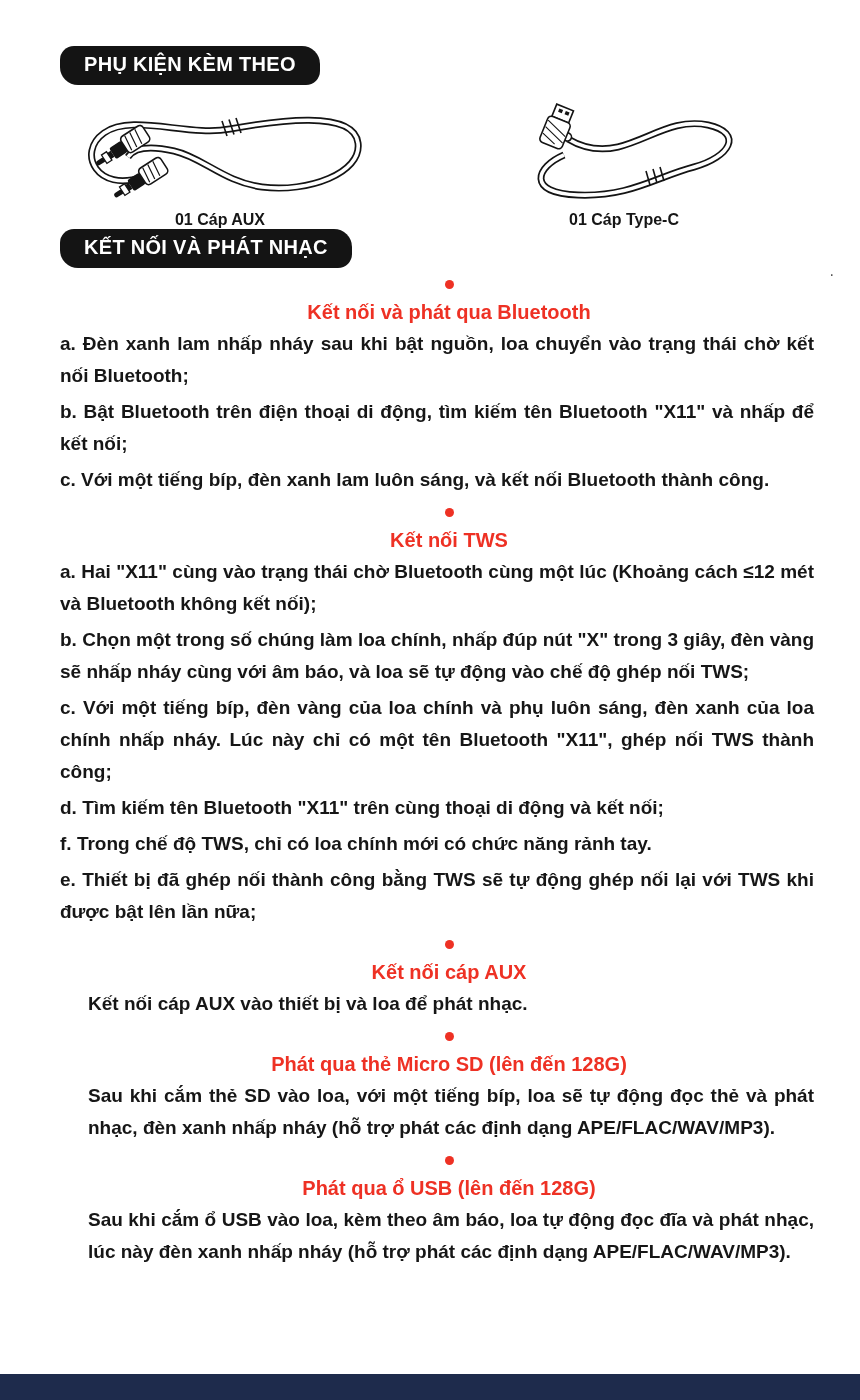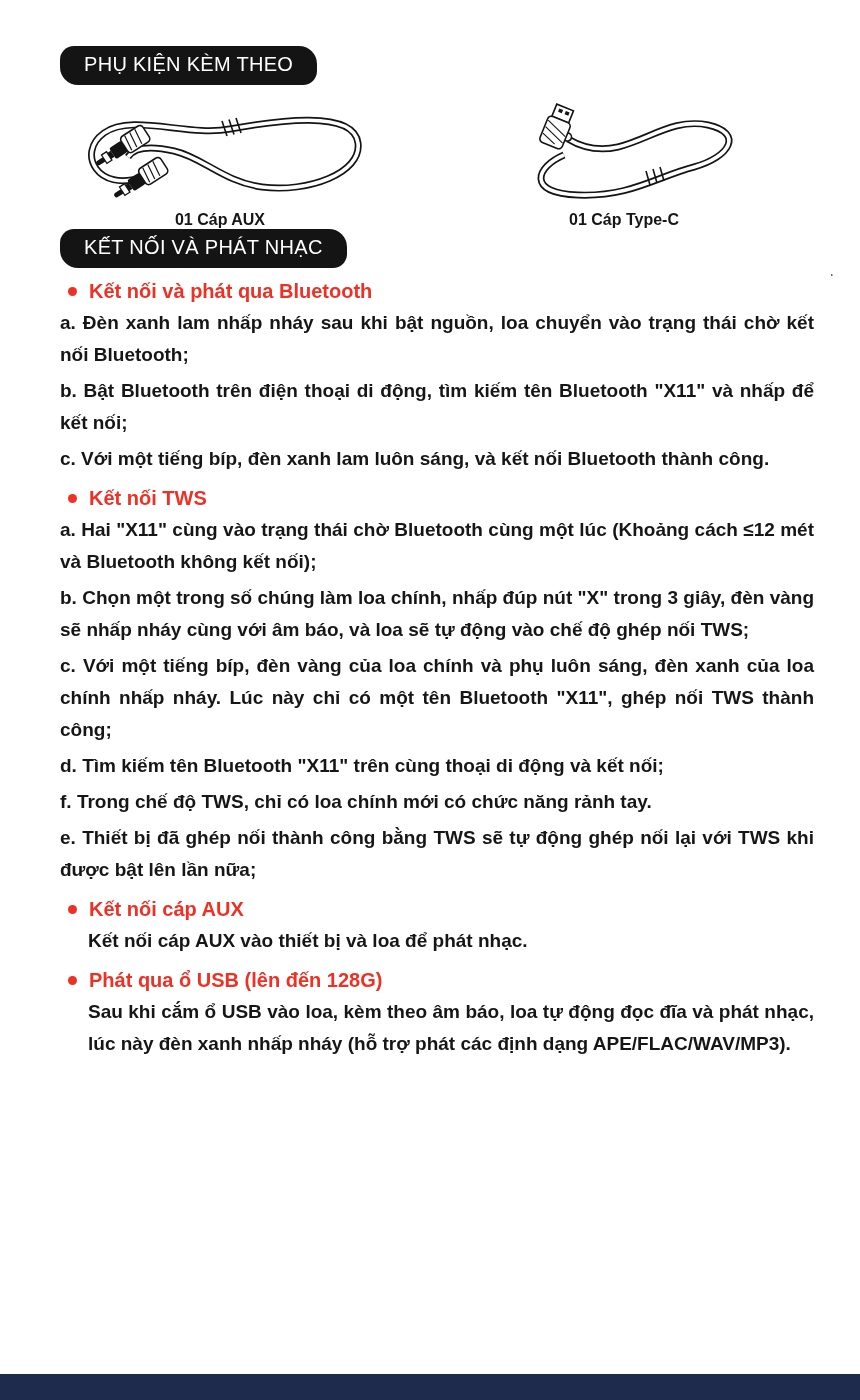--- a/index.html
+++ b/index.html
@@ -14,21 +14,21 @@
   .page {
     position: relative;
     width: 100%; height: 100%;
     padding: 46px 30px 0 60px;
     box-sizing: border-box;
   }
   .badge {
     display: inline-block;
     background: #141414;
     color: #ffffff;
-    font-weight: 400;
+    font-weight: 700;
     font-size: 20px;
     letter-spacing: .3px;
     padding: 7px 24px 9px;
     border-radius: 14px 18px 14px 18px;
   }
   .badge.second { }
   .cables-row {
     display: flex;
     justify-content: space-between;
     align-items: flex-end;
@@ -38,20 +38,21 @@
   .figure .caption { font-weight: 700; font-size: 16px; color: #161616; }
   .content { margin-top: 2px; }
   .topic-heading {
     display: flex;
     align-items: center;
     gap: 12px;
     margin: 12px 0 4px 8px;
     color: #ee3124;
     font-weight: 700;
     font-size: 20px;
+    flex-direction: column;
   }
   .bullet {
     width: 9px; height: 9px;
     border-radius: 50%;
     background: #ee3124;
     flex: none;
   }
   .para {
     font-weight: 700;
     font-size: 19px;
@@ -170,20 +171,27 @@
       </div>
 
       <div>
         <div class="topic-heading">
           <span class="bullet"></span>
           <span>Kết nối cáp AUX</span>
         </div>
         <p class="para indent">Kết nối cáp AUX vào thiết bị và loa để phát nhạc.</p>
       </div>
 
+      <div>
+        <div class="topic-heading">
+          <span class="bullet"></span>
+          <span>Phát qua thẻ Micro SD (lên đến 128G)</span>
+        </div>
+        <p class="para indent">Sau khi cắm thẻ SD vào loa, với một tiếng bíp, loa sẽ tự động đọc thẻ và phát nhạc, đèn xanh nhấp nháy (hỗ trợ phát các định dạng APE/FLAC/WAV/MP3).</p>
+      </div>
 
       <div>
         <div class="topic-heading">
           <span class="bullet"></span>
           <span>Phát qua ổ USB (lên đến 128G)</span>
         </div>
         <p class="para indent">Sau khi cắm ổ USB vào loa, kèm theo âm báo, loa tự động đọc đĩa và phát nhạc, lúc này đèn xanh nhấp nháy (hỗ trợ phát các định dạng APE/FLAC/WAV/MP3).</p>
       </div>
 
     </div>

